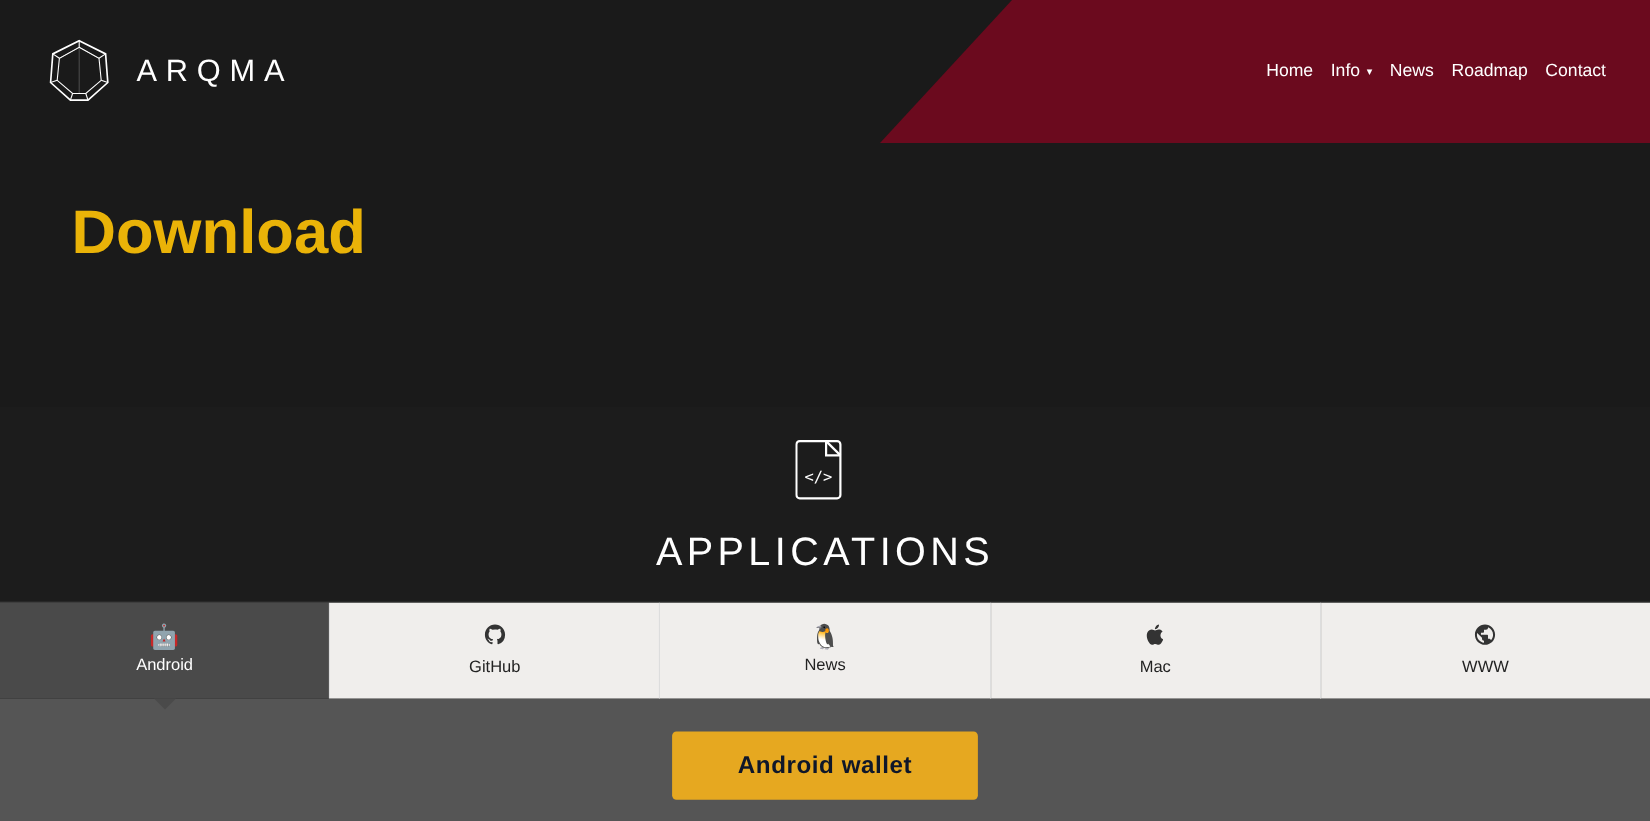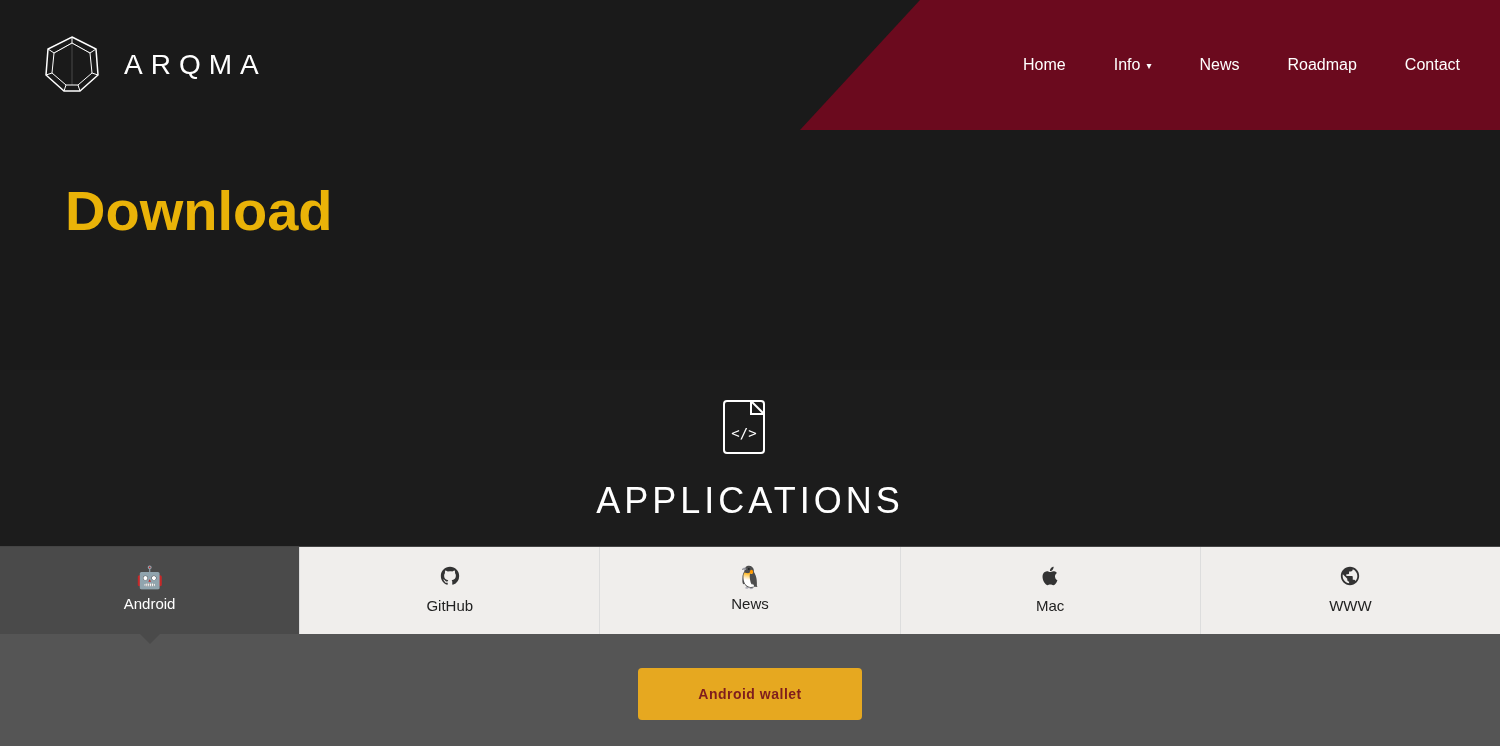--- a/index.html
+++ b/index.html
@@ -38,21 +38,21 @@
     }
     .logo-text {
       font-size: 28px;
       font-weight: 300;
       letter-spacing: 8px;
       color: #fff;
     }
     .nav {
       display: flex;
       align-items: center;
-      gap: 48px;
+      gap: 16px;
       z-index: 1;
     }
     .nav-item {
       color: #fff;
       font-size: 16px;
       cursor: pointer;
       text-decoration: none;
       display: flex;
       align-items: center;
       gap: 6px;
@@ -149,22 +149,22 @@
       width: 100%;
       background: #555;
       min-height: 120px;
       display: flex;
       align-items: center;
       justify-content: center;
       padding: 30px;
     }
     .android-wallet-btn {
       background: #e6a820;
-      color: #7f1d1d;
-      font-size: 14px;
+      color: #0f172a;
+      font-size: 22px;
       font-weight: 600;
       padding: 18px 60px;
       border: none;
       border-radius: 4px;
       cursor: pointer;
       letter-spacing: 0.5px;
     }
   </style>
 </head>
 <body>

